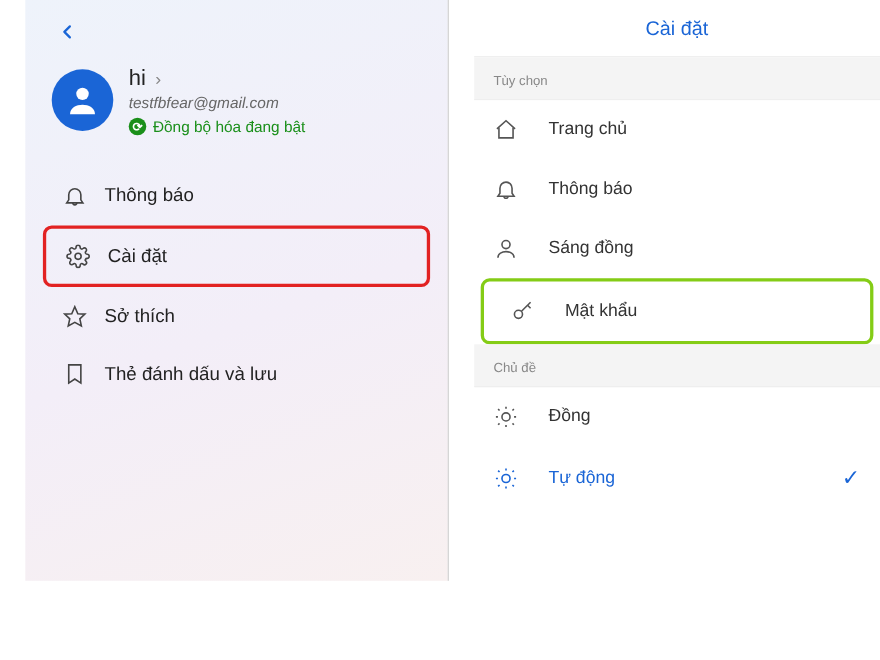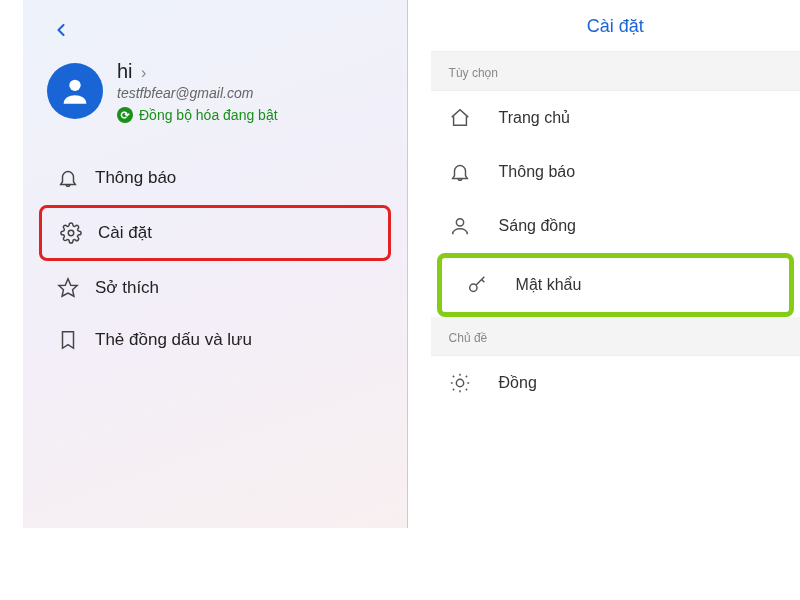--- a/index.html
+++ b/index.html
@@ -100,21 +100,21 @@
   }
   .r-item .ri-icon {
     width:22px; height:22px;
     display:flex; align-items:center; justify-content:center;
   }
   .r-item .ri-icon svg { width:22px; height:22px; stroke:#555; stroke-width:1.6; fill:none; }
   .r-item .ri-icon.blue svg { stroke:#1a65d6; }
   .r-item.blue-text { color:#1a65d6; }
   .r-check { margin-left:auto; color:#1a65d6; font-size:20px; }
   .highlight-red-r {
-    border: 5px solid #84cc16;
+    border: 3px solid #84cc16;
     border-radius: 8px;
     margin: 0 6px;
     padding-left: 24px;
   }
 </style>
 </head>
 <body>
 
 <div class="pane pane-left">
   <div class="back-row">
@@ -175,21 +175,21 @@
       <span>Sở thích</span>
     </div>
 
 
     <div class="menu-item">
       <span class="mi-icon">
         <svg viewBox="0 0 24 24">
             <path d="M6 3h12v18l-6-4-6 4z"></path>
           </svg>
       </span>
-      <span>Thẻ đồng dấu và lưu</span>
+      <span>Thẻ đánh dấu và lưu</span>
     </div>
 
   </div>
 </div>
 
 <div class="pane pane-right">
   <div class="right-header">Cài đặt</div>
 
   <div class="section-h">Tùy chọn</div>
 
@@ -251,14 +251,31 @@
             <line x1="5.6" y1="5.6" x2="4.2" y2="4.2"></line>
             <line x1="19.8" y1="19.8" x2="18.4" y2="18.4"></line>
             <line x1="18.4" y1="5.6" x2="19.8" y2="4.2"></line>
             <line x1="4.2" y1="19.8" x2="5.6" y2="18.4"></line>
           </svg>
       </span>
       <span>Đồng</span>
     </div>
 
 
+    <div class="r-item blue-text">
+      <span class="ri-icon blue">
+        <svg viewBox="0 0 24 24">
+            <circle cx="12" cy="12" r="4"></circle>
+            <line x1="12" y1="2" x2="12" y2="4"></line>
+            <line x1="12" y1="20" x2="12" y2="22"></line>
+            <line x1="4" y1="12" x2="2" y2="12"></line>
+            <line x1="22" y1="12" x2="20" y2="12"></line>
+            <line x1="5.6" y1="5.6" x2="4.2" y2="4.2"></line>
+            <line x1="19.8" y1="19.8" x2="18.4" y2="18.4"></line>
+            <line x1="18.4" y1="5.6" x2="19.8" y2="4.2"></line>
+            <line x1="4.2" y1="19.8" x2="5.6" y2="18.4"></line>
+          </svg>
+      </span>
+      <span>Tự động</span>
+      <span class="r-check">✓</span>
+    </div>
   </div>
 </div>
 
 </body></html>

